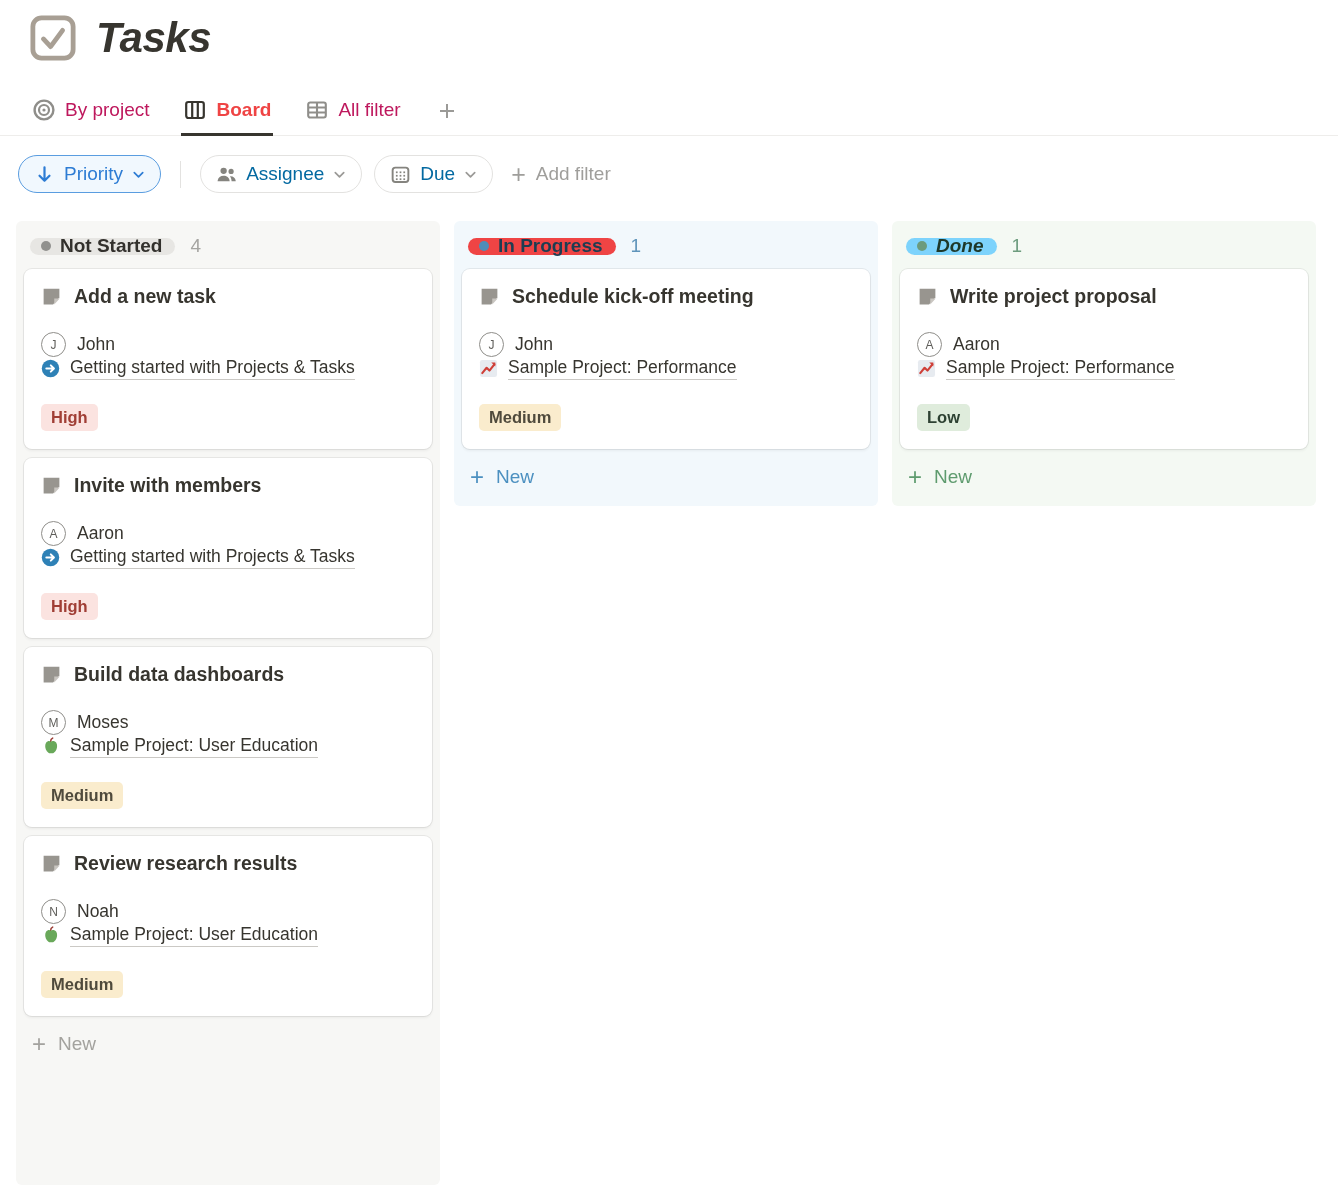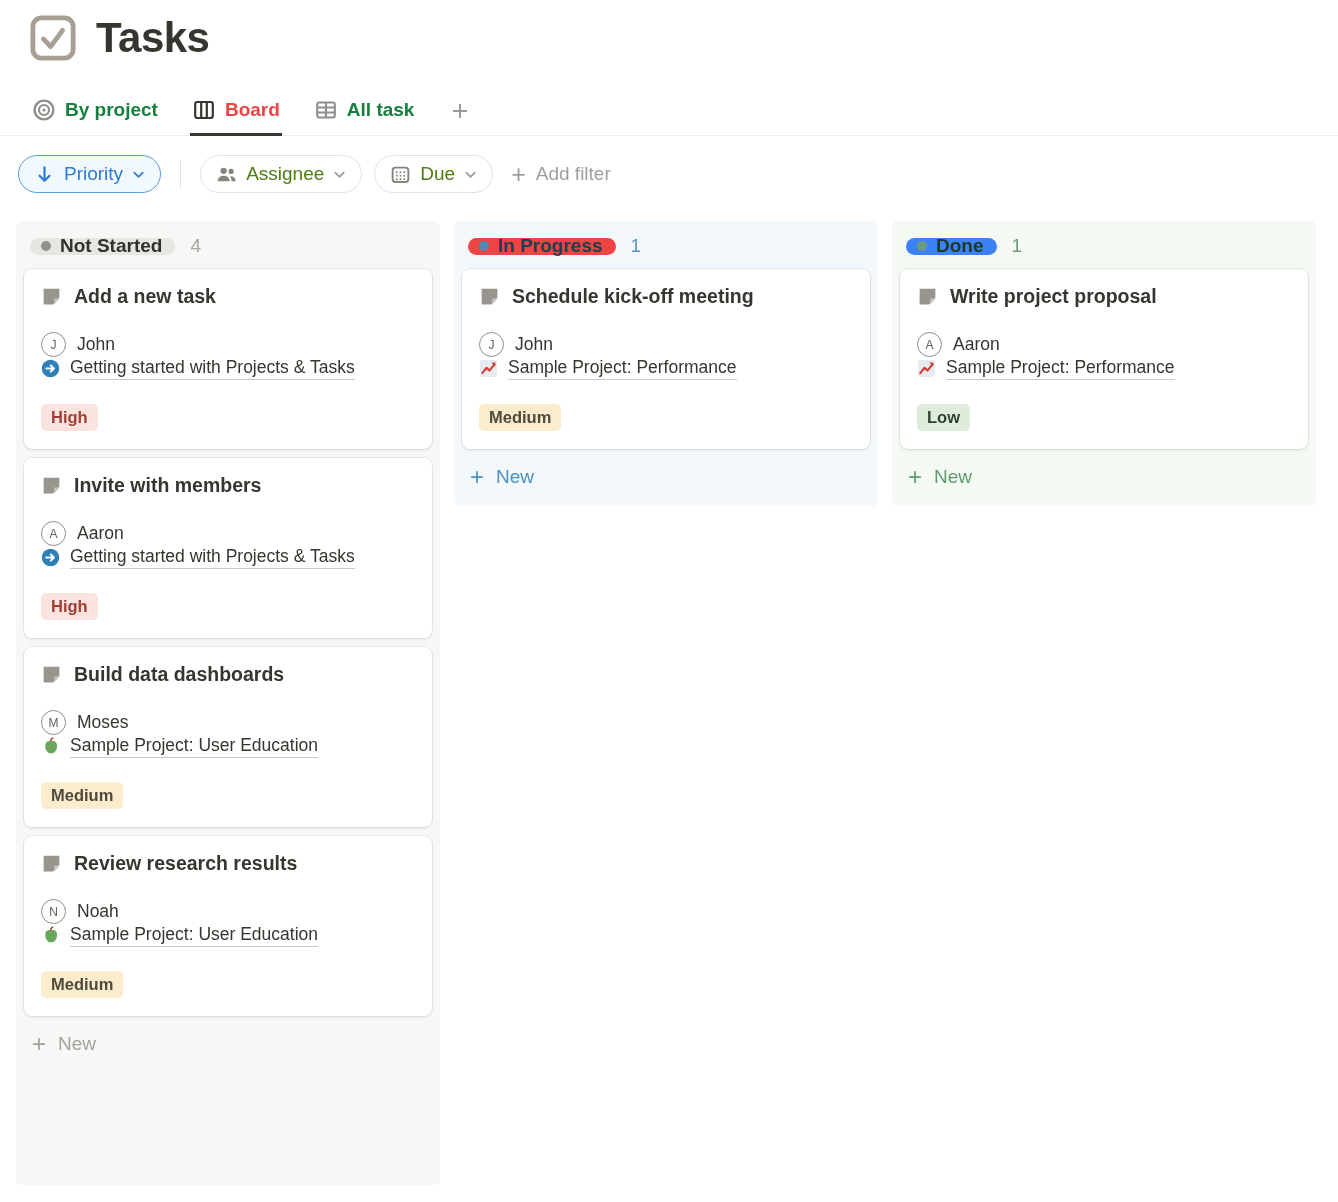--- a/index.html
+++ b/index.html
@@ -5,37 +5,37 @@
   * { box-sizing: border-box; }
   html,body { margin:0; padding:0; }
   body {
     width:1338px; height:1202px; overflow:hidden;
     background:#ffffff; color:#37352f;
     font-family:"Liberation Sans", sans-serif;
   }
   
   .page-header { display:flex; align-items:center; gap:20px; padding:14px 0 0 30px; }
   .title-icon svg { width:46px; height:46px; display:block; }
-  h1.page-title { font-size:42px; font-weight:700; margin:0; letter-spacing:-0.5px; color:#37352f; }
+  h1.page-title { font-size:42px; font-weight:700; margin:0; letter-spacing:-0.5px; color:#37352f;font-style:italic; }
 
   
   .tabs { display:flex; align-items:flex-end; gap:30px; padding:0 30px; margin-top:28px;
           border-bottom:1px solid #eeedeb; }
-  .tab { display:flex; align-items:center; gap:9px; font-size:19px; color:#15803d;
-         padding:8px 2px 11px; border-bottom:3px solid transparent; margin-bottom:-1px; cursor:pointer;font-weight:bold; }
+  .tab { display:flex; align-items:center; gap:9px; font-size:19px; color:#be185d;
+         padding:8px 2px 11px; border-bottom:3px solid transparent; margin-bottom:-1px; cursor:pointer; }
   .tab svg { width:24px; height:24px; display:block; }
   .tab.active { color:#ef4444; font-weight:700; border-bottom-color:#37352f; }
   .tab-add { padding:8px 2px 13px; margin-bottom:-1px; cursor:pointer; }
   .tab-add svg { width:24px; height:24px; display:block; }
 
   
   .filter-bar { display:flex; align-items:center; gap:12px; padding:19px 0 0 18px; }
   .pill { display:inline-flex; align-items:center; gap:8px; height:38px; padding:0 14px;
           border-radius:19px; border:1px solid #e3e2e0; background:#fff; font-size:19px;
-          color:#4d7c0f; font-family:inherit; cursor:pointer; }
+          color:#0369a1; font-family:inherit; cursor:pointer; }
   .pill svg.lead { width:23px; height:23px; }
   .pill svg.chev { width:15px; height:15px; color:#9b9a97; }
   .pill-sort { border-color:#5a9de0; background:#f1f8fe; color:#2d7cd4; }
   .pill-sort svg.chev { color:#2d7cd4; }
   .vdivider { width:1px; height:27px; background:#e3e2e0; margin:0 7px; }
   .add-filter { display:inline-flex; align-items:center; gap:10px; color:#9f9e9b; font-size:19px;
                 background:none; border:none; font-family:inherit; cursor:pointer; padding:0 6px; }
   .add-filter .plus { font-size:25px; line-height:1; font-weight:400; }
 
   
@@ -49,21 +49,21 @@
   .status-pill { display:inline-flex; align-items:center; gap:9px; height:17px; padding:0 13px 0 11px;
                  border-radius:16px; font-size:19px; font-weight:600; cursor:pointer; }
   .dot { width:10px; height:10px; border-radius:50%; }
   .count { font-size:19px; }
   .col-gray  .status-pill { background:#e7e6e3; color:#32302c; }
   .col-gray  .dot   { background:#91918e; }
   .col-gray  .count { color:#a5a4a1; }
   .col-blue  .status-pill { background:#ef4444; color:#1c3d52; }
   .col-blue  .dot   { background:#4e8cb8; }
   .col-blue  .count { color:#5f94ba; }
-  .col-green .status-pill { background:#3b82f6; color:#1e3829; }
+  .col-green .status-pill { background:#7dd3fc; color:#1e3829;font-style:italic; }
   .col-green .dot   { background:#6c9b7d; }
   .col-green .count { color:#6d9c7e; }
 
   .cards { display:flex; flex-direction:column; gap:9px; }
   .card { background:#fff; border-radius:8px; padding:16px 17px 18px;
           box-shadow:0 0 0 1px rgba(15,15,15,0.07), 0 2px 3px rgba(15,15,15,0.05); cursor:pointer; }
   .card-title-row { display:flex; align-items:center; gap:12px; }
   .page-icon svg { width:21px; height:21px; display:block; }
   .card-title { font-size:19.5px; font-weight:600; color:#37352f; }
   .assignee-row { display:flex; align-items:center; gap:11px; margin-top:24px; }
@@ -122,21 +122,21 @@
     </span>
     <span>Board</span>
   </div>
   <div class="tab">
     <span>
       <svg viewBox="0 0 24 24">
           <rect x="3.2" y="4.5" width="17.6" height="15" rx="2" fill="none" stroke="#8f8e8a" stroke-width="2.1"></rect>
           <path d="M3.2 9.5h17.6M3.2 14.5h17.6M12 4.5v15" stroke="#8f8e8a" stroke-width="2.1"></path>
         </svg>
     </span>
-    <span>All task</span>
+    <span>All filter</span>
   </div>
   <div class="tab-add">
     <span>
       <svg viewBox="0 0 24 24">
           <path d="M12 5v14M5 12h14" fill="none" stroke="#9b9a97" stroke-width="2"></path>
         </svg>
     </span>
   </div>
 </nav>
 

